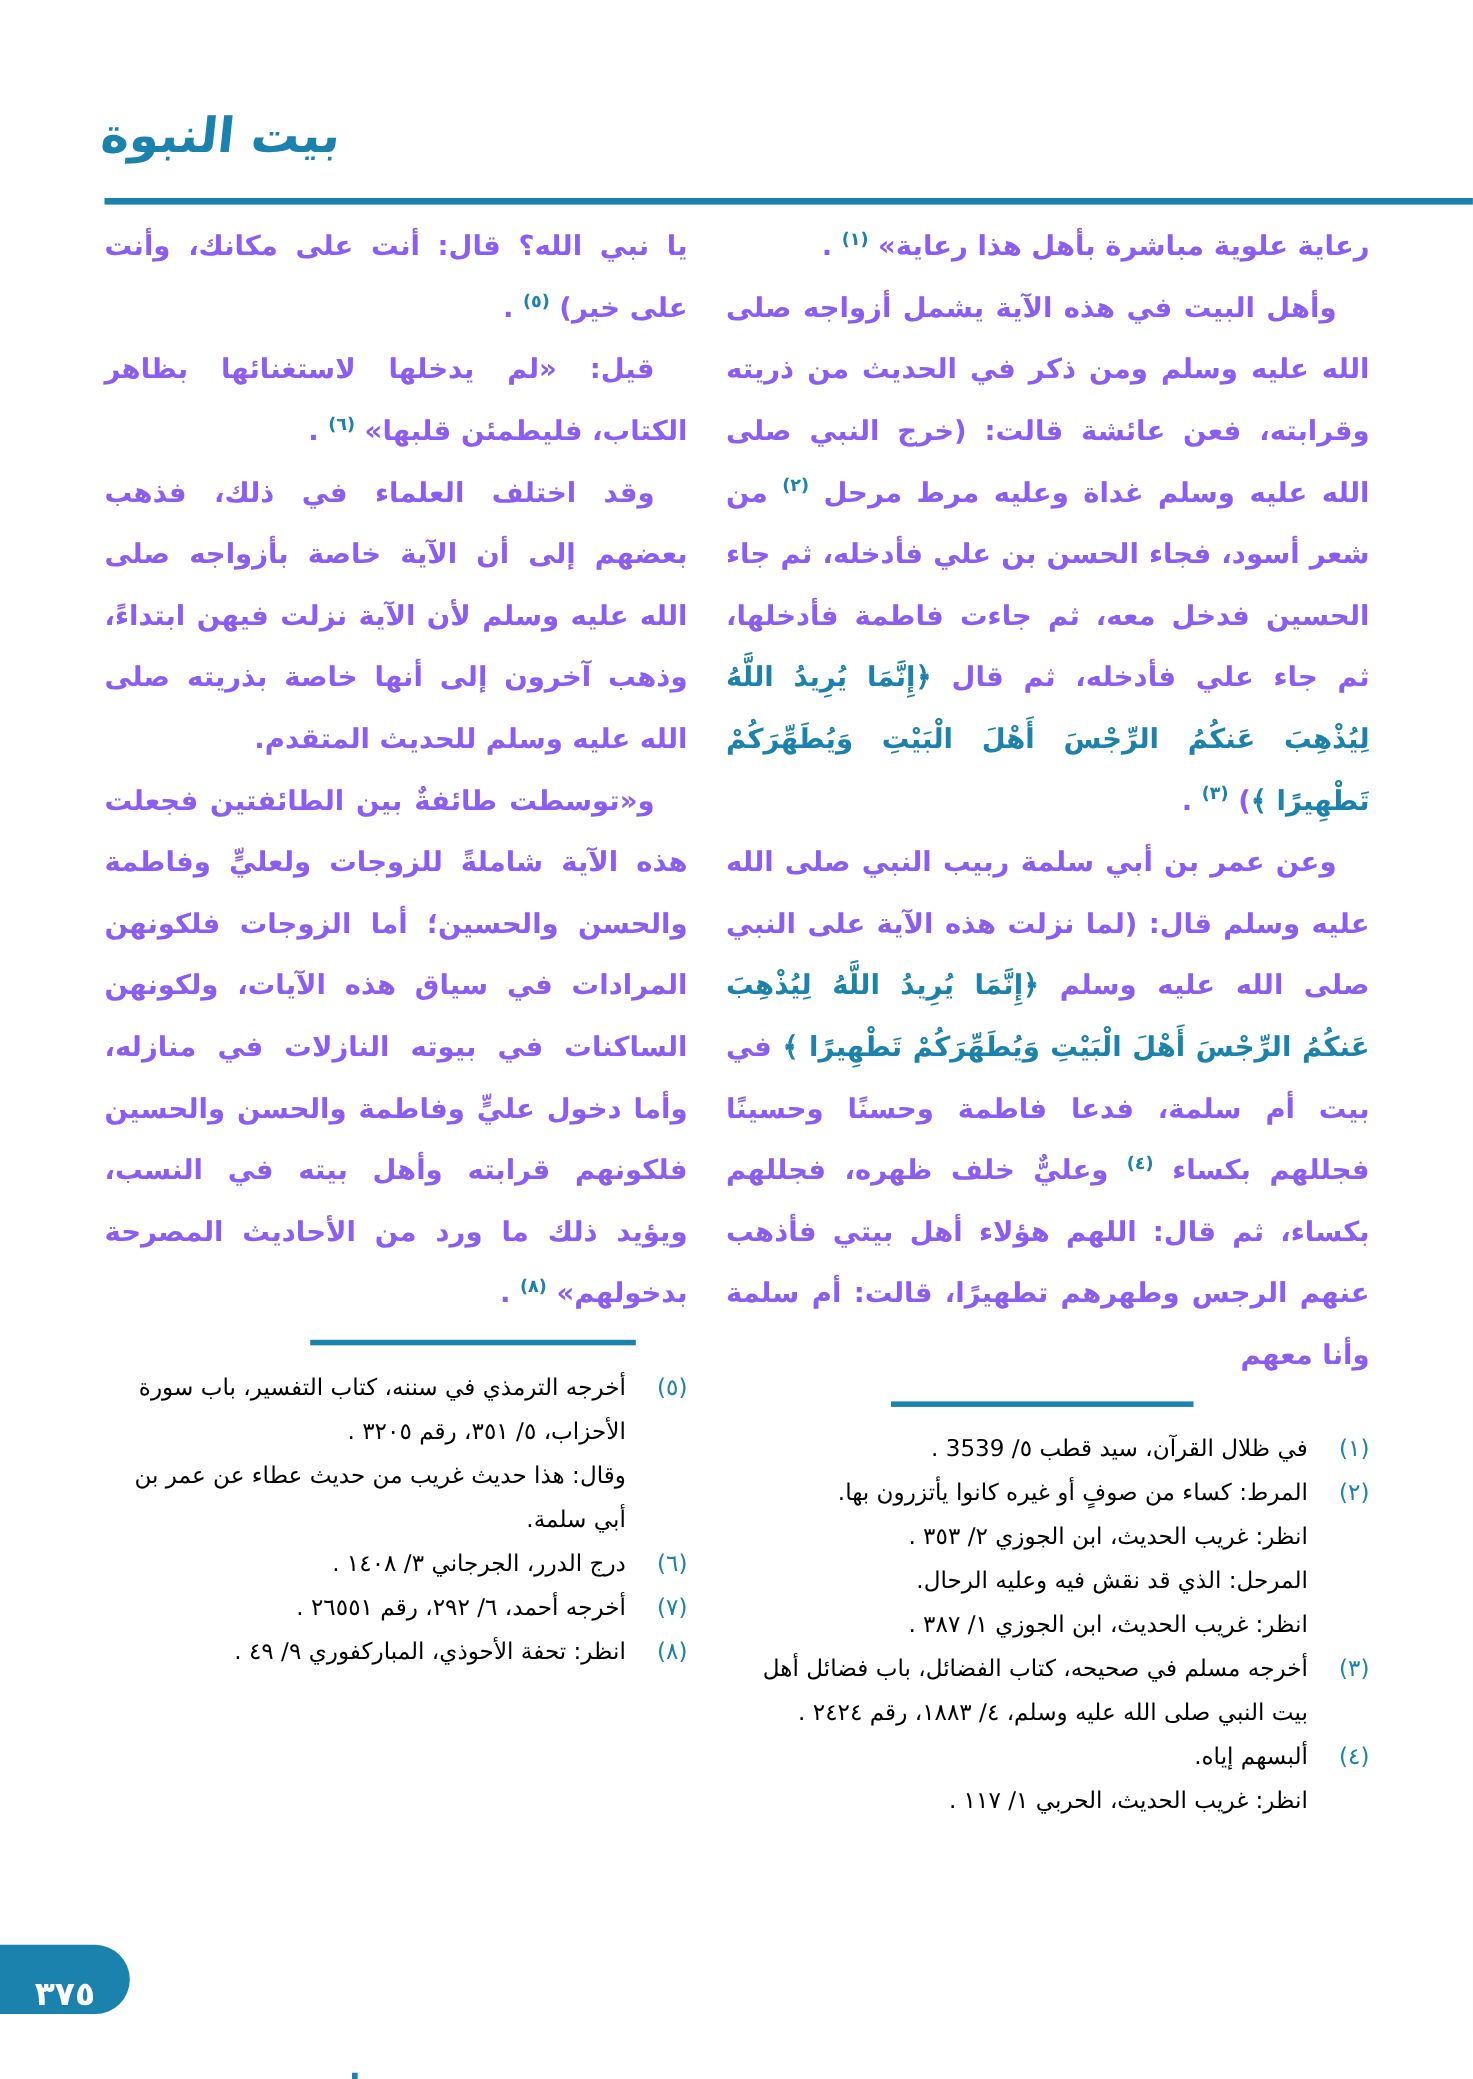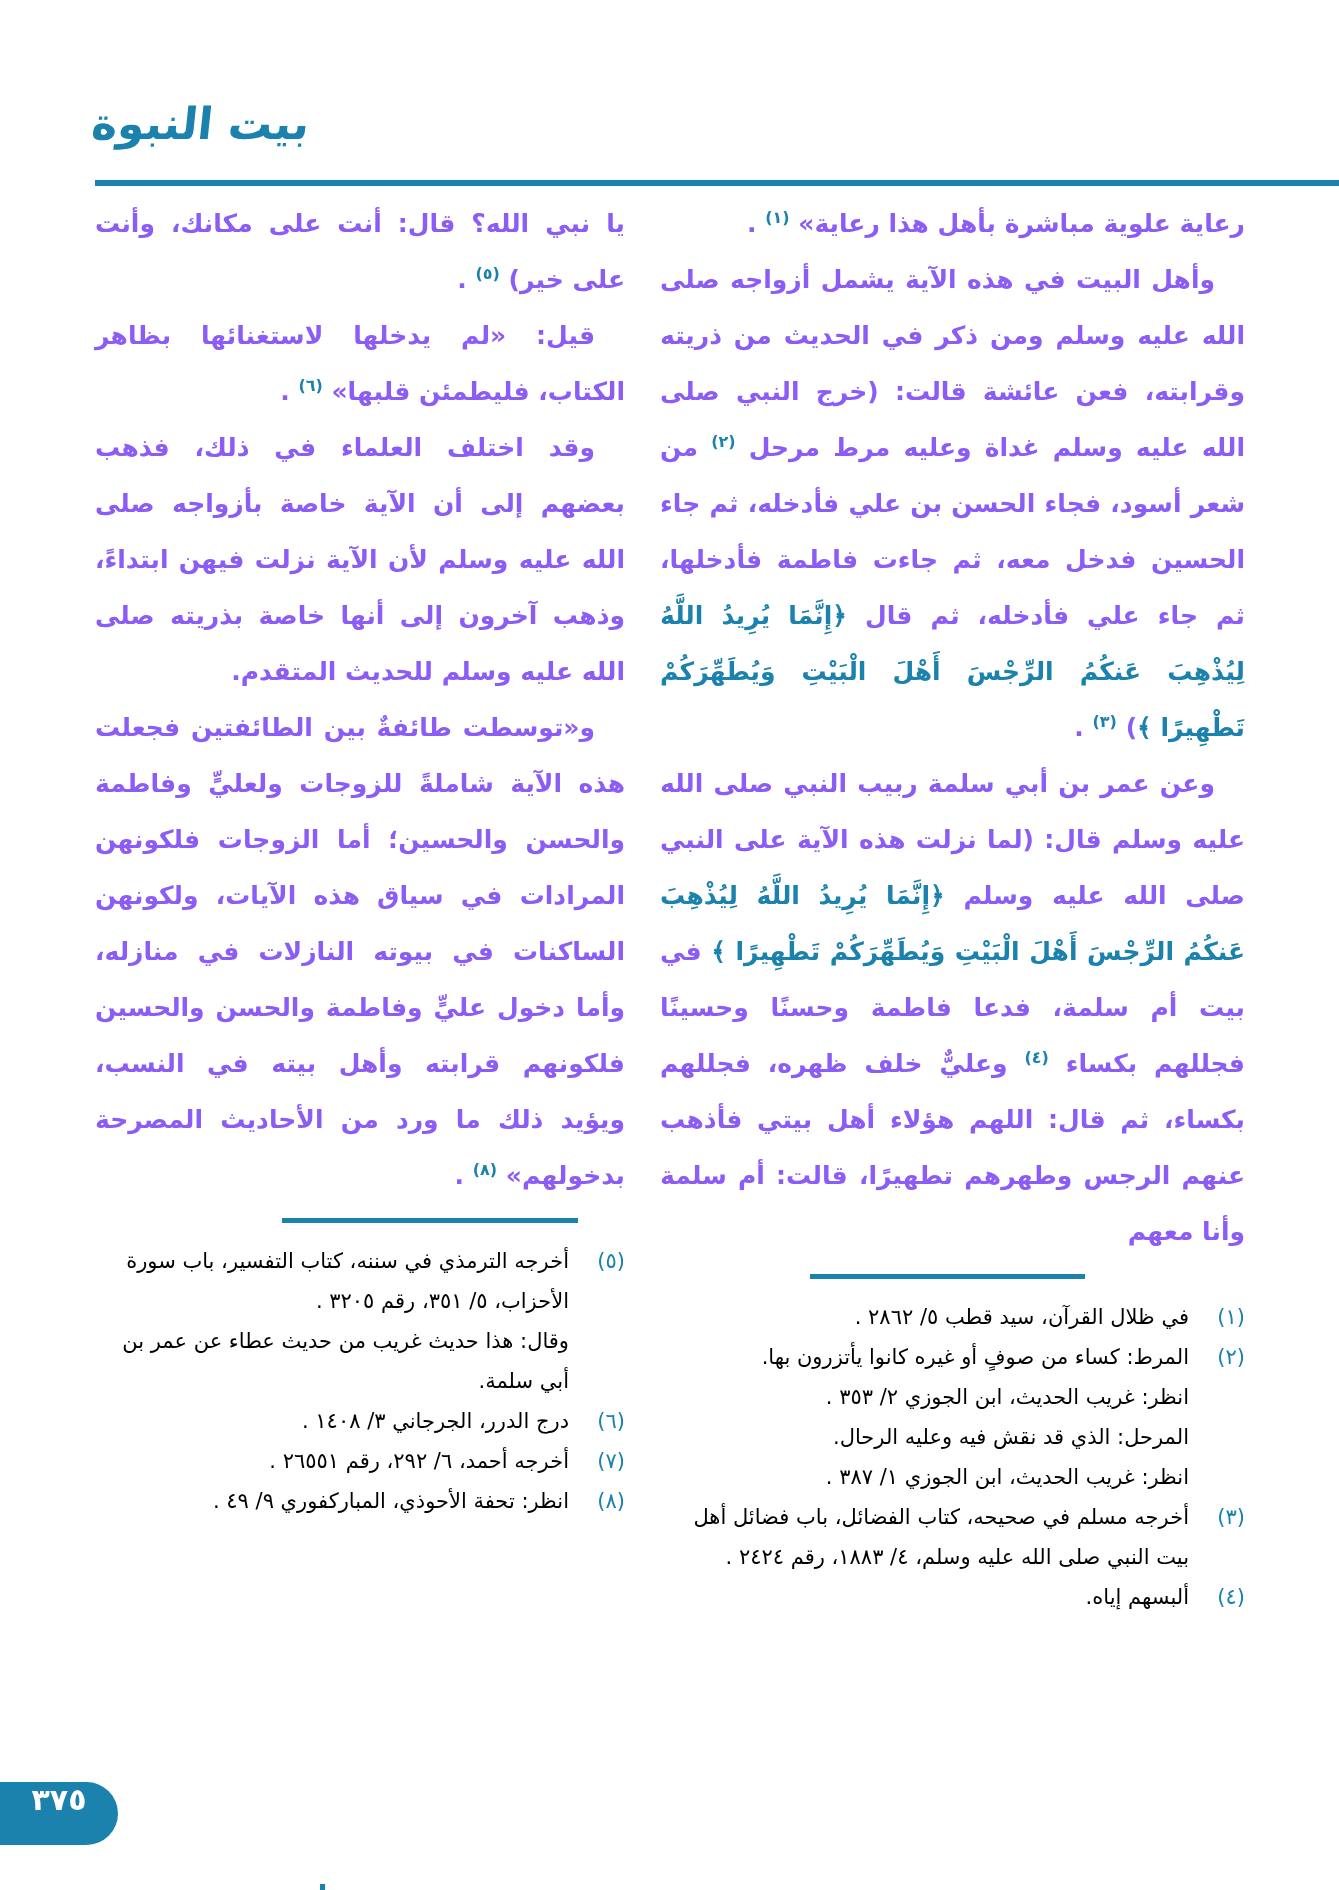--- a/index.html
+++ b/index.html
@@ -66,22 +66,22 @@
     text-align:right;
   }
   .fn-text{flex:1;text-align:right;}
   .fn-text > div{text-align:right;}
   
   .page-pill{
     position:absolute;left:0;top:1768px;
     width:118px;height:63px;
     background:#1b81ad;
     border-radius:0 32px 32px 0;
-    display:flex;align-items:flex-start;justify-content:center;
-    color:#ffffff;font-size:30px;font-weight:bold;margin-top:14px;
+    display:flex;align-items:flex-end;justify-content:center;
+    color:#ffffff;font-size:30px;font-weight:bold;
   }
   .site-url{
     position:absolute;left:150px;top:1879px;
     color:#1b81ad;
     font-size:29px;font-weight:bold;
     letter-spacing:1px;
   }
 </style>
 </head>
 <body>
@@ -97,21 +97,21 @@
       <div>
           <p class="para"><span class="seg-body">رعاية علوية مباشرة بأهل هذا رعاية» </span><span class="seg-fnref">(١)</span><span class="seg-body"> .</span></p>
           <p class="para indent"><span class="seg-body">وأهل البيت في هذه الآية يشمل أزواجه صلى الله عليه وسلم ومن ذكر في الحديث من ذريته وقرابته، فعن عائشة قالت: (خرج النبي صلى الله عليه وسلم غداة وعليه مرط مرحل </span><span class="seg-fnref">(٢)</span><span class="seg-body"> من شعر أسود، فجاء الحسن بن علي فأدخله، ثم جاء الحسين فدخل معه، ثم جاءت فاطمة فأدخلها، ثم جاء علي فأدخله، ثم قال </span><span class="seg-quran">﴿إِنَّمَا يُرِيدُ اللَّهُ لِيُذْهِبَ عَنكُمُ الرِّجْسَ أَهْلَ الْبَيْتِ وَيُطَهِّرَكُمْ تَطْهِيرًا ﴾</span><span class="seg-body">) </span><span class="seg-fnref">(٣)</span><span class="seg-body"> .</span></p>
           <p class="para indent"><span class="seg-body">وعن عمر بن أبي سلمة ربيب النبي صلى الله عليه وسلم قال: (لما نزلت هذه الآية على النبي صلى الله عليه وسلم </span><span class="seg-quran">﴿إِنَّمَا يُرِيدُ اللَّهُ لِيُذْهِبَ عَنكُمُ الرِّجْسَ أَهْلَ الْبَيْتِ وَيُطَهِّرَكُمْ تَطْهِيرًا ﴾</span><span class="seg-body"> في بيت أم سلمة، فدعا فاطمة وحسنًا وحسينًا فجللهم بكساء </span><span class="seg-fnref">(٤)</span><span class="seg-body"> وعليٌّ خلف ظهره، فجللهم بكساء، ثم قال: اللهم هؤلاء أهل بيتي فأذهب عنهم الرجس وطهرهم تطهيرًا، قالت: أم سلمة وأنا معهم</span></p>
         </div>
       <div class="fn-sep sep-right"></div>
       <div class="footnotes">
           <div class="footnote">
             <span class="fn-marker">(١)</span>
             <div class="fn-text">
-              <div>في ظلال القرآن، سيد قطب ٥/ ٢٨٦٢ .</div>
+              <div>في ظلال القرآن، سيد قطب ٥/ 3539 .</div>
             </div>
           </div>
           <div class="footnote">
             <span class="fn-marker">(٢)</span>
             <div class="fn-text">
               <div>المرط: كساء من صوفٍ أو غيره كانوا يأتزرون بها.</div>
               <div>انظر: غريب الحديث، ابن الجوزي ٢/ ٣٥٣ .</div>
               <div>المرحل: الذي قد نقش فيه وعليه الرحال.</div>
               <div>انظر: غريب الحديث، ابن الجوزي ١/ ٣٨٧ .</div>
             </div>
@@ -119,20 +119,21 @@
           <div class="footnote">
             <span class="fn-marker">(٣)</span>
             <div class="fn-text">
               <div>أخرجه مسلم في صحيحه، كتاب الفضائل، باب فضائل أهل بيت النبي صلى الله عليه وسلم، ٤/ ١٨٨٣، رقم ٢٤٢٤ .</div>
             </div>
           </div>
           <div class="footnote">
             <span class="fn-marker">(٤)</span>
             <div class="fn-text">
               <div>ألبسهم إياه.</div>
+              <div>انظر: غريب الحديث، الحربي ١/ ١١٧ .</div>
             </div>
           </div>
         </div>
     </section>
 
     <section class="col col-left">
       <div>
           <p class="para"><span class="seg-body">يا نبي الله؟ قال: أنت على مكانك، وأنت على خير) </span><span class="seg-fnref">(٥)</span><span class="seg-body"> .</span></p>
           <p class="para indent"><span class="seg-body">قيل: «لم يدخلها لاستغنائها بظاهر الكتاب، فليطمئن قلبها» </span><span class="seg-fnref">(٦)</span><span class="seg-body"> .</span></p>
           <p class="para indent"><span class="seg-body">وقد اختلف العلماء في ذلك، فذهب بعضهم إلى أن الآية خاصة بأزواجه صلى الله عليه وسلم لأن الآية نزلت فيهن ابتداءً، وذهب آخرون إلى أنها خاصة بذريته صلى الله عليه وسلم للحديث المتقدم.</span></p>

